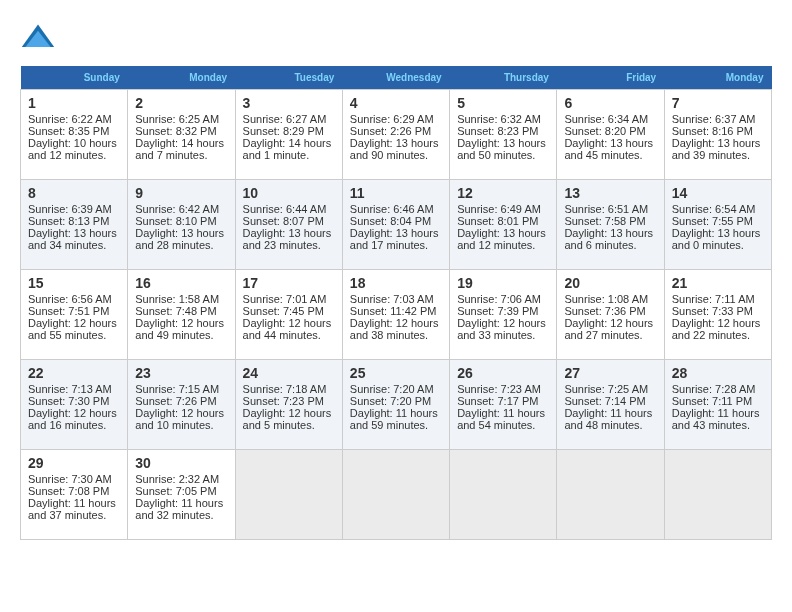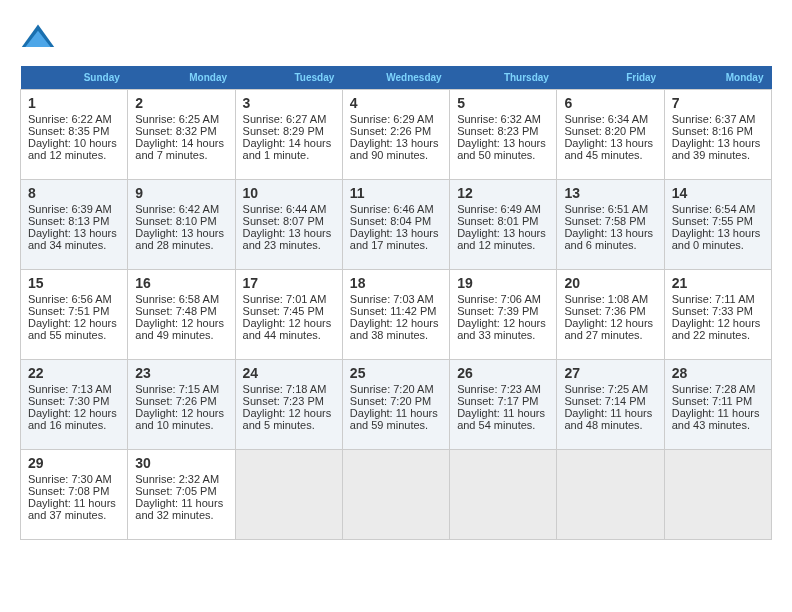--- a/index.html
+++ b/index.html
@@ -125,21 +125,21 @@
         <td><span class="day-num">8</span><span>Sunrise: 6:39 AM</span><br><span>Sunset: 8:13 PM</span><br><span>Daylight: 13 hours and 34 minutes.</span></td>
         <td><span class="day-num">9</span><span>Sunrise: 6:42 AM</span><br><span>Sunset: 8:10 PM</span><br><span>Daylight: 13 hours and 28 minutes.</span></td>
         <td><span class="day-num">10</span><span>Sunrise: 6:44 AM</span><br><span>Sunset: 8:07 PM</span><br><span>Daylight: 13 hours and 23 minutes.</span></td>
         <td><span class="day-num">11</span><span>Sunrise: 6:46 AM</span><br><span>Sunset: 8:04 PM</span><br><span>Daylight: 13 hours and 17 minutes.</span></td>
         <td><span class="day-num">12</span><span>Sunrise: 6:49 AM</span><br><span>Sunset: 8:01 PM</span><br><span>Daylight: 13 hours and 12 minutes.</span></td>
         <td><span class="day-num">13</span><span>Sunrise: 6:51 AM</span><br><span>Sunset: 7:58 PM</span><br><span>Daylight: 13 hours and 6 minutes.</span></td>
         <td><span class="day-num">14</span><span>Sunrise: 6:54 AM</span><br><span>Sunset: 7:55 PM</span><br><span>Daylight: 13 hours and 0 minutes.</span></td>
       </tr>
       <tr>
         <td><span class="day-num">15</span><span>Sunrise: 6:56 AM</span><br><span>Sunset: 7:51 PM</span><br><span>Daylight: 12 hours and 55 minutes.</span></td>
-        <td><span class="day-num">16</span><span>Sunrise: 6:58 AM</span><br><span>Sunset: 7:48 PM</span><br><span>Daylight: 12 hours and 49 minutes.</span></td>
+        <td><span class="day-num">16</span><span>Sunrise: 1:58 AM</span><br><span>Sunset: 7:48 PM</span><br><span>Daylight: 12 hours and 49 minutes.</span></td>
         <td><span class="day-num">17</span><span>Sunrise: 7:01 AM</span><br><span>Sunset: 7:45 PM</span><br><span>Daylight: 12 hours and 44 minutes.</span></td>
         <td><span class="day-num">18</span><span>Sunrise: 7:03 AM</span><br><span>Sunset: 11:42 PM</span><br><span>Daylight: 12 hours and 38 minutes.</span></td>
         <td><span class="day-num">19</span><span>Sunrise: 7:06 AM</span><br><span>Sunset: 7:39 PM</span><br><span>Daylight: 12 hours and 33 minutes.</span></td>
         <td><span class="day-num">20</span><span>Sunrise: 1:08 AM</span><br><span>Sunset: 7:36 PM</span><br><span>Daylight: 12 hours and 27 minutes.</span></td>
         <td><span class="day-num">21</span><span>Sunrise: 7:11 AM</span><br><span>Sunset: 7:33 PM</span><br><span>Daylight: 12 hours and 22 minutes.</span></td>
       </tr>
       <tr>
         <td><span class="day-num">22</span><span>Sunrise: 7:13 AM</span><br><span>Sunset: 7:30 PM</span><br><span>Daylight: 12 hours and 16 minutes.</span></td>
         <td><span class="day-num">23</span><span>Sunrise: 7:15 AM</span><br><span>Sunset: 7:26 PM</span><br><span>Daylight: 12 hours and 10 minutes.</span></td>
         <td><span class="day-num">24</span><span>Sunrise: 7:18 AM</span><br><span>Sunset: 7:23 PM</span><br><span>Daylight: 12 hours and 5 minutes.</span></td>

